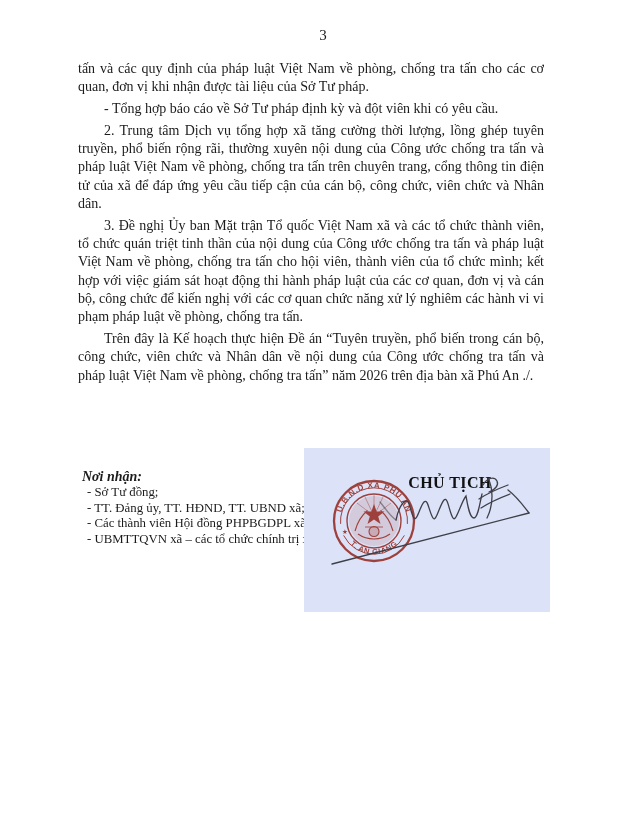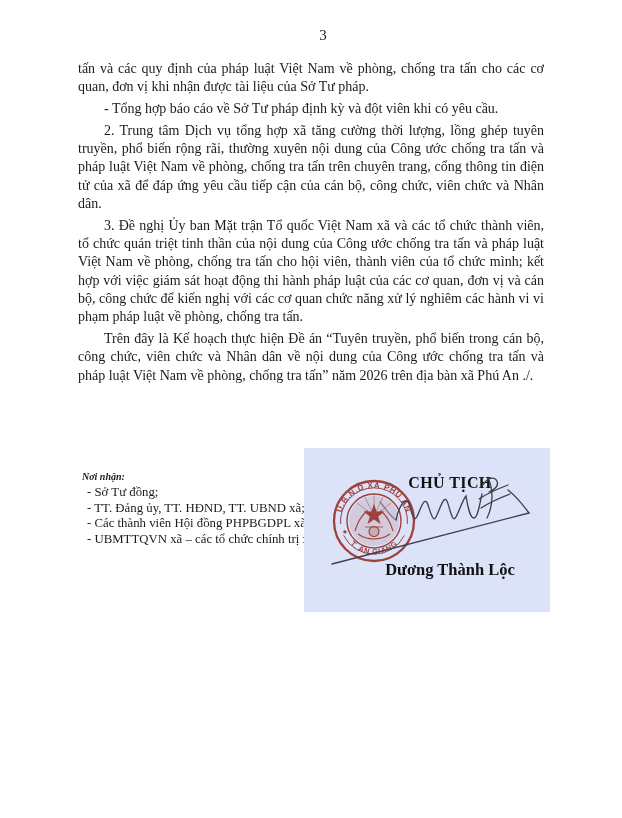--- a/index.html
+++ b/index.html
@@ -12,21 +12,21 @@
     text-align:center; font-size:15px;
   }
   .body-text { position:absolute; left:78px; top:60px; width:466px; }
   .para {
     margin:0 0 3.5px 0; text-align:justify; text-indent:26px;
     font-size:14px; line-height:18.3px;
   }
   .para.no-indent { text-indent:0; }
   .recipients { position:absolute; left:82px; top:468px; z-index:1; }
   .recipients-heading {
-    font-weight:bold; font-style:italic; font-size:10px; line-height:17px;
+    font-weight:bold; font-style:italic; font-size:14px; line-height:17px;
   }
   .recipient-line {
     font-size:12.8px; line-height:15.7px; white-space:nowrap; padding-left:5px;
   }
   .highlight-box {
     position:absolute; left:304px; top:448px; width:246px; height:164px;
     z-index:2;
   }
   .sig-title {
     position:absolute; left:350px; top:474px; width:200px; z-index:3;
@@ -115,15 +115,14 @@
 
       <path d="M158,12 C163,22 164,38 157,52"></path>
       <path d="M149,33 C158,27 170,22 178,19"></path>
       <path d="M151,42 C160,36 172,31 180,28"></path>
       <path d="M153,19 C157,12 164,10 167,15 C169,19 165,24 159,26"></path>
 
       <path d="M178,24 C186,30 193,39 199,47"></path>
     </g>
   </svg>
 
-  <div class="sig-name">Dương Thành Lộc</div>
 
 </div>
 
 </body></html>

